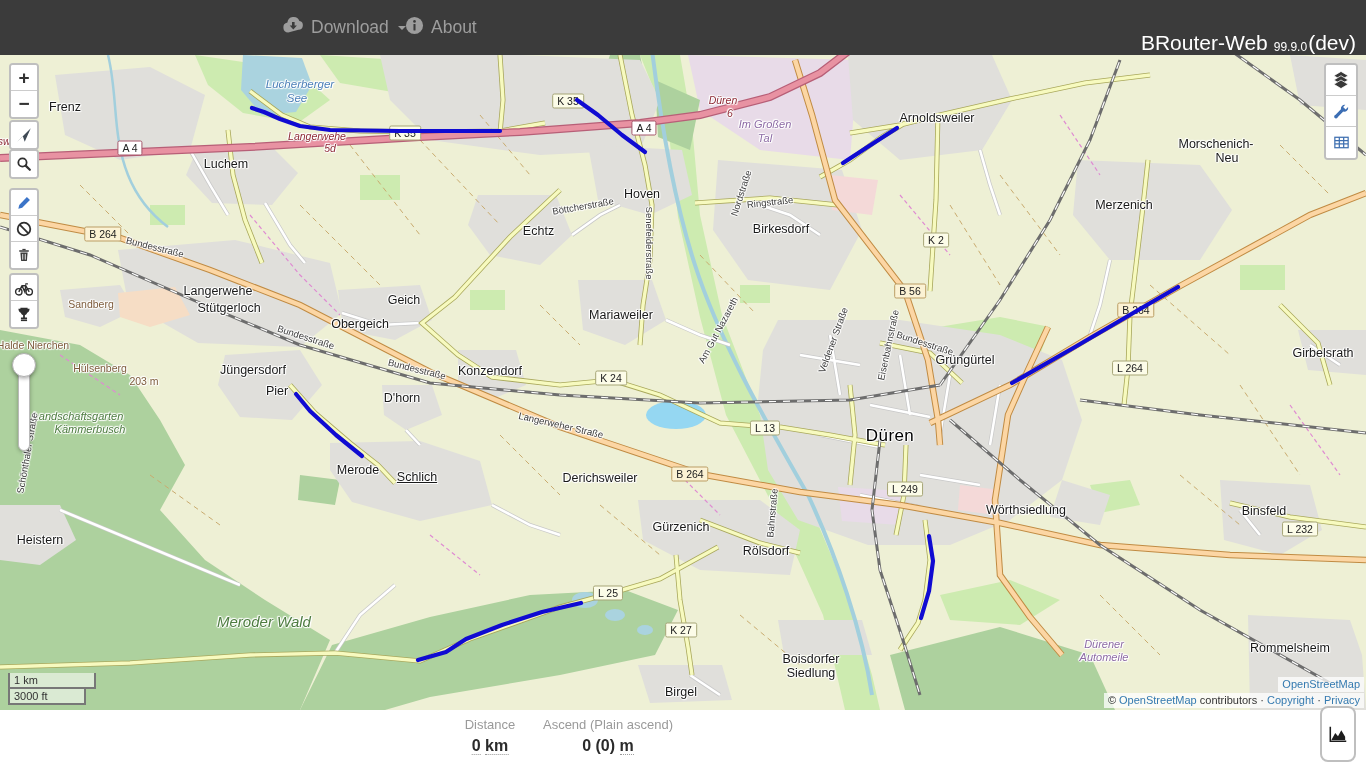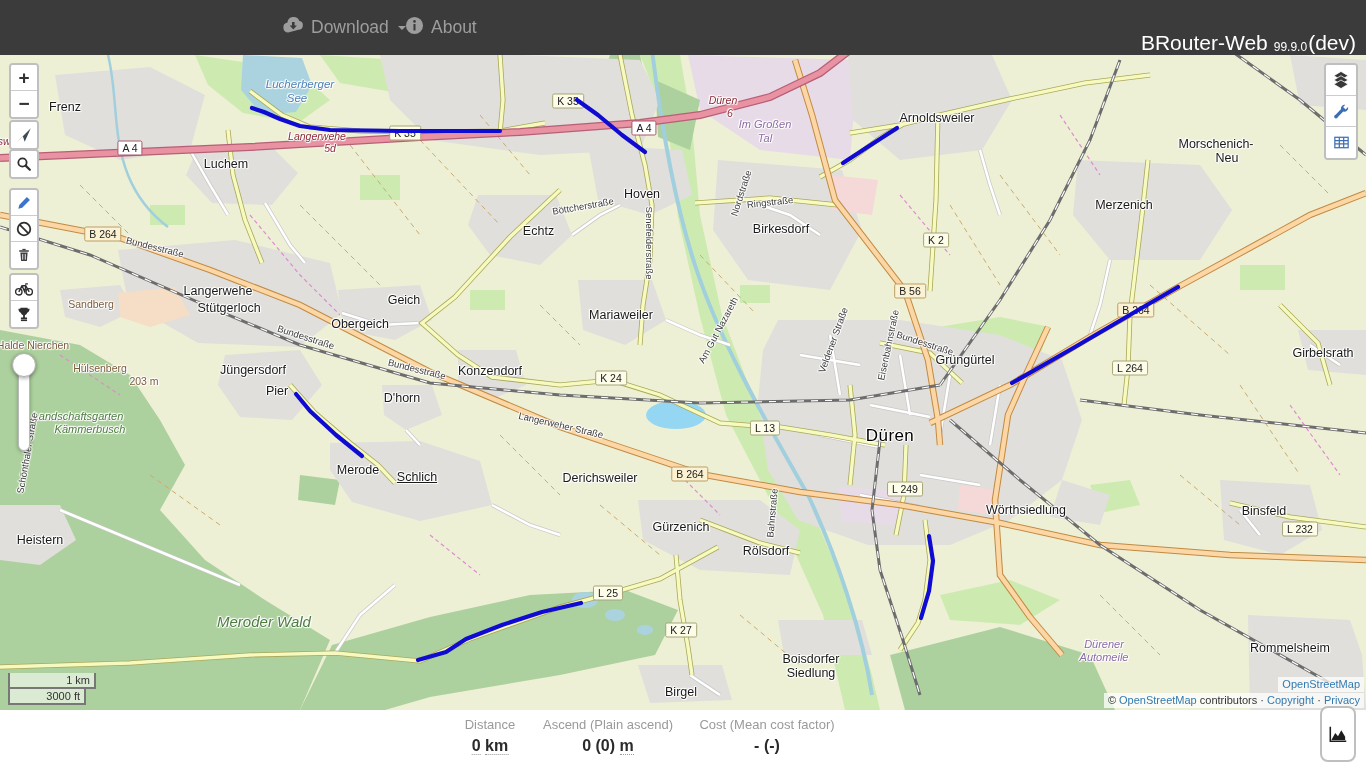--- a/index.html
+++ b/index.html
@@ -47,21 +47,21 @@
     border-bottom:1px solid #ccc;background:#fff;cursor:pointer;box-sizing:border-box;}
   .lbtn:last-child{border-bottom:none;}
   .lbtn.big{font-size:19px;font-weight:bold;color:#333;}
   .rbtn{width:30px;height:31px;}
   #slider-ctl{position:absolute;left:12px;top:298px;z-index:30;}
   #slider-track{width:10px;height:92px;background:#fff;border:1px solid #b9b9b9;border-radius:6px;
     margin:4px 0 0 6px;box-shadow:0 1px 4px rgba(0,0,0,.3);}
   #slider-knob{position:absolute;left:0;top:0;width:22px;height:22px;border-radius:50%;
     background:#fff;border:1px solid #b0b0b0;box-shadow:0 1px 4px rgba(0,0,0,.4);cursor:pointer;}
   
-  #scale{position:absolute;left:8px;bottom:5px;z-index:20;font-size:11px;color:#333;text-align:right;}
+  #scale{position:absolute;left:8px;bottom:5px;z-index:20;font-size:11px;color:#333;}
   .scale-bar{background:rgba(255,255,255,.55);border:2px solid #777;border-top:none;
     padding:0 4px;line-height:14px;box-sizing:border-box;}
   #scale-km{width:88px;}
   #scale-ft{width:78px;}
   #attrib{position:absolute;right:2px;bottom:2px;z-index:20;font-size:11px;color:#333;
     display:flex;flex-direction:column;align-items:flex-end;gap:1px;}
   #attrib .att-line{background:rgba(255,255,255,.75);padding:0 4px;line-height:15px;white-space:nowrap;}
   #attrib a{color:#347ab0;text-decoration:none;cursor:pointer;}
   
   #bottombar{position:absolute;left:0;top:710px;width:1366px;height:58px;background:#fff;z-index:40;}
@@ -412,26 +412,20 @@
       <span class="dot">km</span>
     </div>
   </div>
   <div class="stat" style="left:608px;">
     <div class="lab">Ascend (Plain ascend)</div>
     <div class="val">
       <span>0 (0)</span>
       <span class="dot">m</span>
     </div>
   </div>
-  <div class="stat" style="left:767px;">
-    <div class="lab">Cost (Mean cost factor)</div>
-    <div class="val">
-      <span>- (-)</span>
-    </div>
-  </div>
 </div>
 
 <div id="elev-btn">
   <svg width="22" height="22" viewBox="0 0 20 20">
     <polygon points="4,15.5 7.5,9 10,12 13,6.5 16.5,12.5 16.5,15.5" fill="#1d1d1d"></polygon>
     <path d="M3,3.5 V16.5 H17.5" stroke="#1d1d1d" stroke-width="1.4" fill="none"></path>
   </svg>
 </div>
 
 </body></html>

